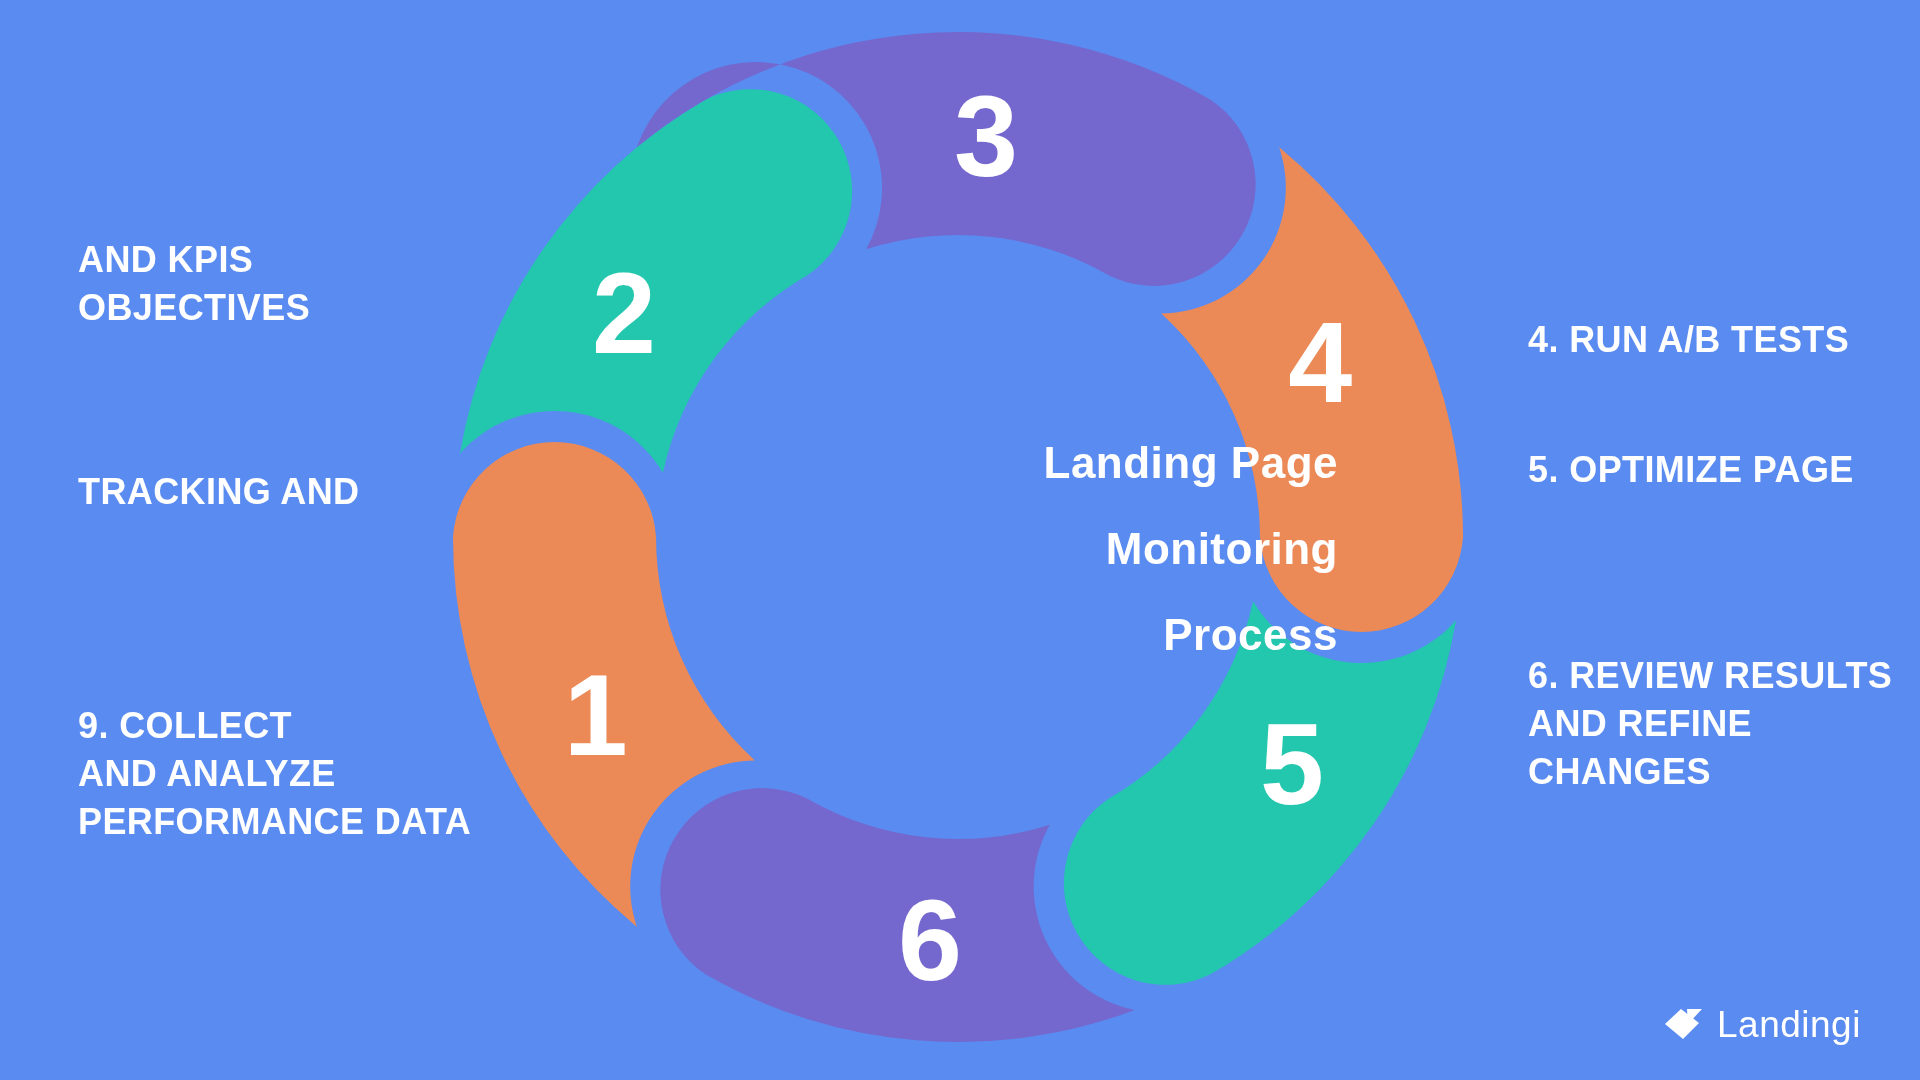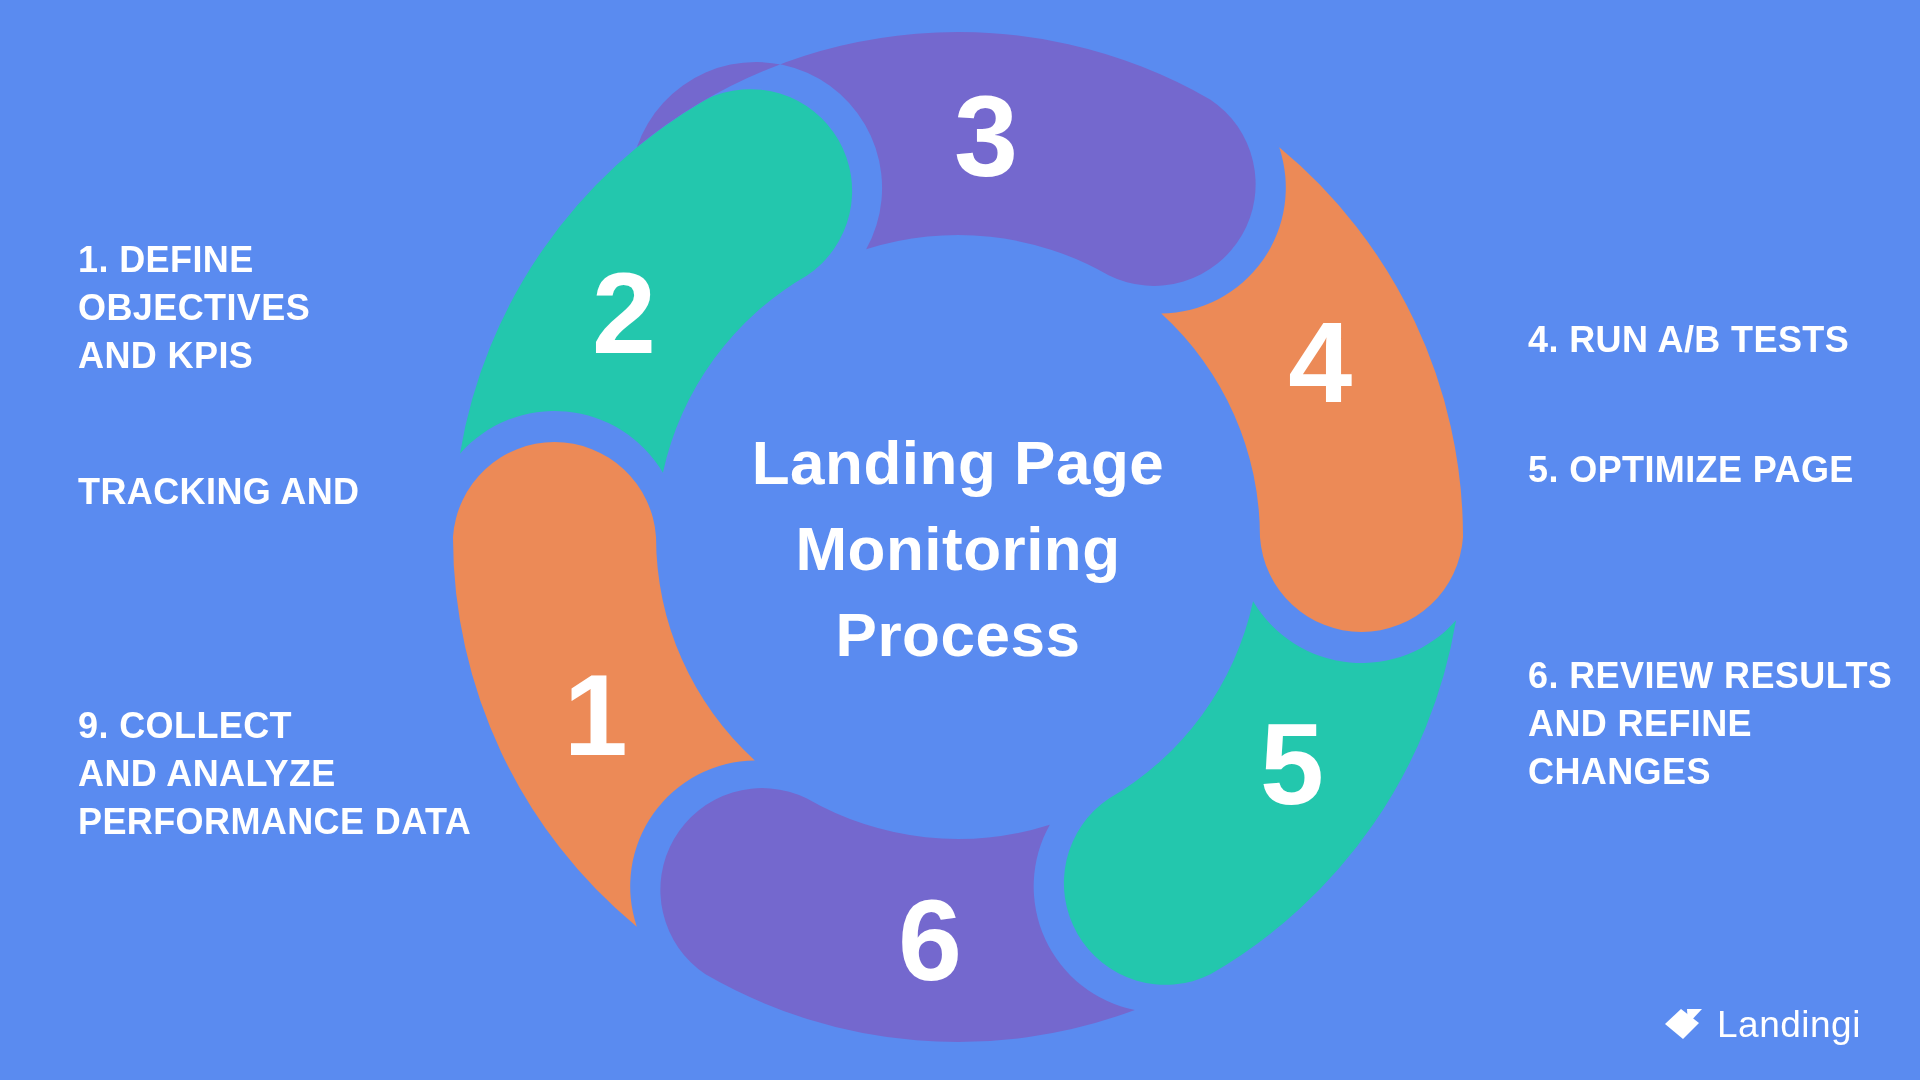--- a/index.html
+++ b/index.html
@@ -8,22 +8,22 @@
     background:#5a8bf0;
     font-family:"Liberation Sans", sans-serif;
   }
   svg.ring { position:absolute; left:0; top:0; width:1920px; height:1080px; }
   .seg-num {
     font-family:"Liberation Sans", sans-serif;
     font-size:115px; font-weight:bold; fill:#ffffff; text-anchor:middle;
   }
   .center-title {
     position:absolute; left:578px; top:420px; width:760px;
-    text-align:center; color:#ffffff; font-weight:bold;
-    font-size:62px; line-height:86px; letter-spacing:0.5px;
+    text-align:right; color:#ffffff; font-weight:bold;
+    font-size:44px; line-height:86px; letter-spacing:0.5px;
   }
   .step-block {
     position:absolute; color:#ffffff; font-weight:bold;
     font-size:36px; line-height:48px; letter-spacing:0.4px;
   }
   .b-l1 { left:78px;   top:236px; }
   .b-l2 { left:78px;   top:468px; }
   .b-l3 { left:78px;   top:702px; }
   .b-r1 { left:1528px; top:280px;margin-top:36px; }
   .b-r2 { left:1528px; top:446px; }
@@ -54,23 +54,22 @@
       <text x="929.9" y="939.0" dy="0.36em" class="seg-num">6</text>
     </svg>
 
   <div class="center-title">
     <div>Landing Page</div>
     <div>Monitoring</div>
     <div>Process</div>
   </div>
 
   <div class="step-block b-l1">
-    <div>1. DEFINE</div>
+    <div>AND KPIS</div>
     <div>OBJECTIVES</div>
-    <div>AND KPIS</div>
   </div>
   <div class="step-block b-l2">
     <div>TRACKING AND</div>
   </div>
   <div class="step-block b-l3">
     <div>9. COLLECT</div>
     <div>AND ANALYZE</div>
     <div>PERFORMANCE DATA</div>
   </div>
 

